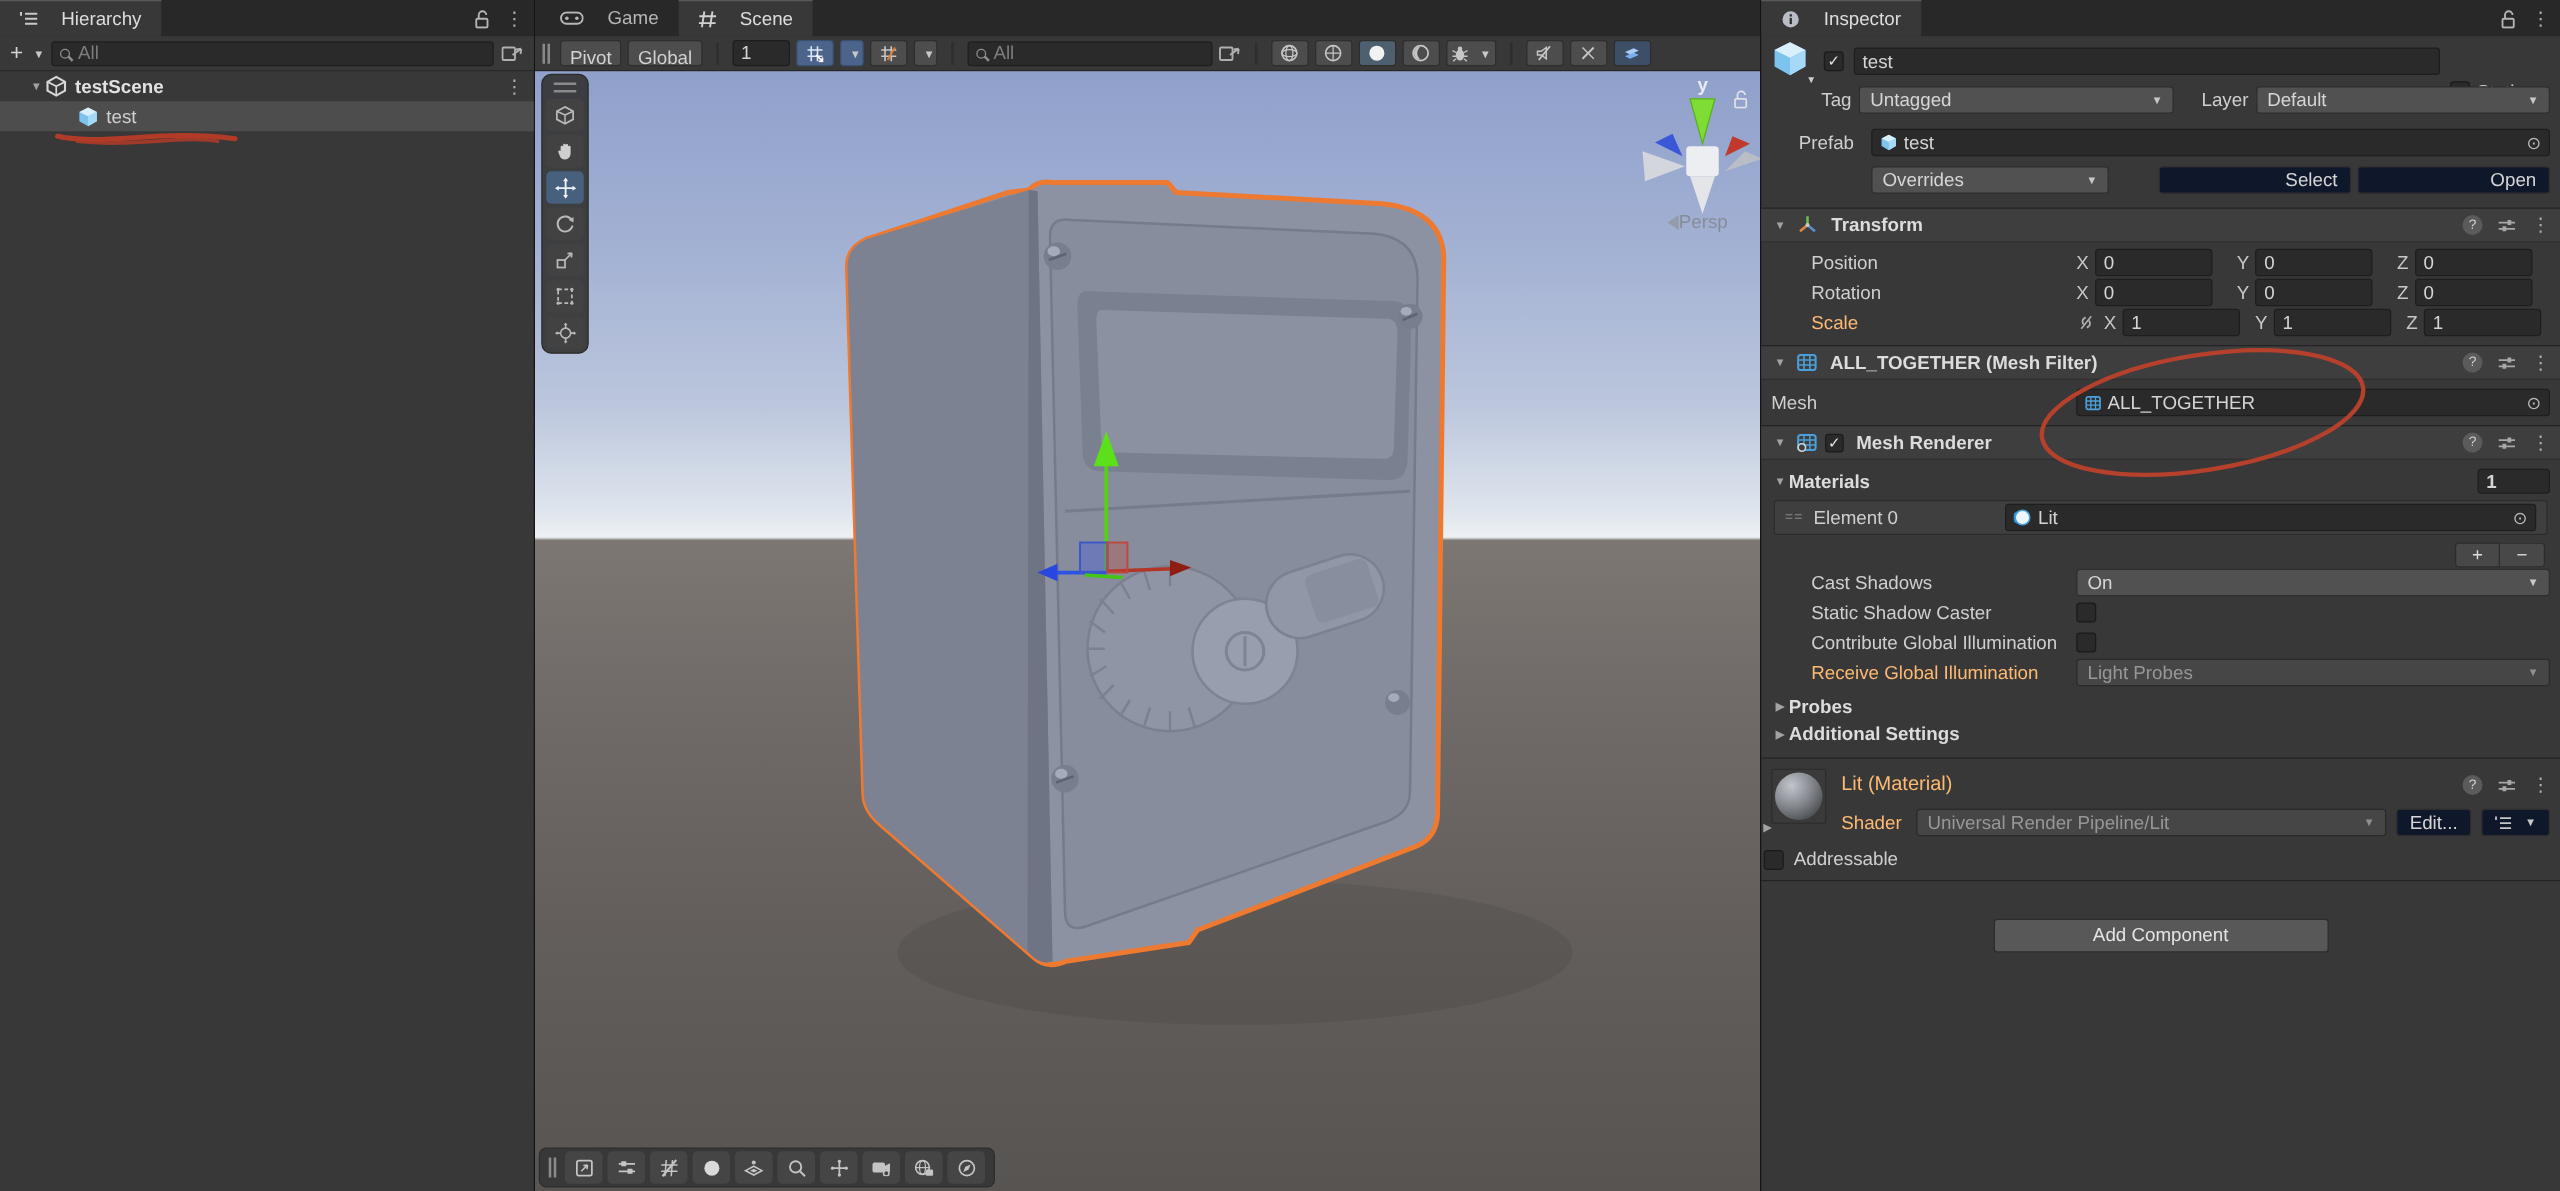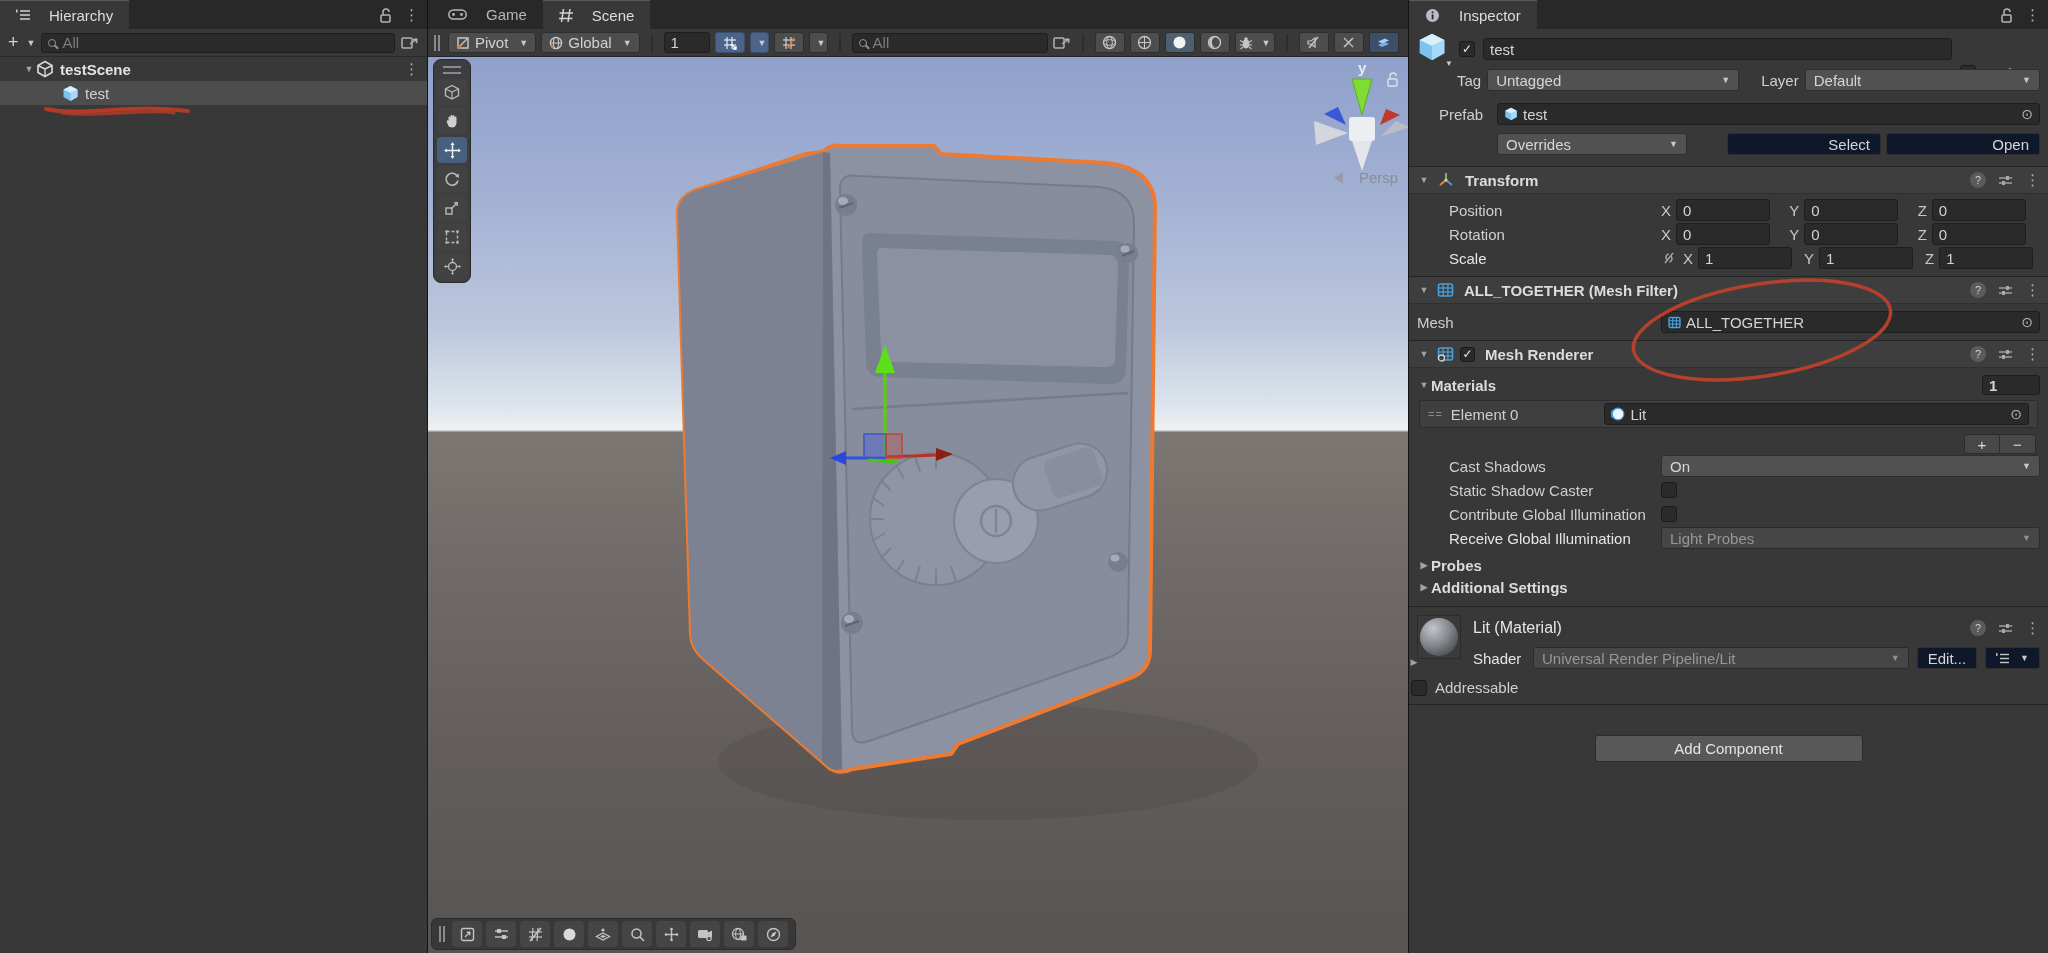--- a/index.html
+++ b/index.html
@@ -47,40 +47,40 @@
      display:flex; align-items:center; gap:6px; padding:0 6px; }
   .tree-row { height:24px; display:flex; align-items:center; padding-right:8px; }
   .tree-row .label { margin-left:6px; }
   .tree-row.selected { background:#4d4d4d; }
 
   
   .scene { position:absolute; left:428px; top:0; width:980px; height:953px; background:#383838; }
   .s-toolbar { height:28px; background:#383838; border-bottom:1px solid #262626;
      display:flex; align-items:center; padding:0 6px; gap:5px; }
   .tool-btn { background:#4d4d4d; border:1px solid #2e2e2e; border-radius:3px; height:21px;
-     display:flex; align-items:center; gap:5px; padding:0 7px; color:#d2d2d2; }
+     display:flex; align-items:center; gap:5px; padding:0 7px; color:#d2d2d2;flex-direction:column; }
   .icon-btn { width:30px; height:21px; background:#4d4d4d; border:1px solid #2e2e2e; border-radius:3px;
      display:flex; align-items:center; justify-content:center; }
   .icon-btn.blue { background:#4c648a; border-color:#3a4f70; }
   .icon-btn.steel { background:#4e6070; }
   .mini-dd { width:19px; }
   .s-search { width:196px; height:20px; background:#2a2a2a; border:1px solid #1e1e1e; border-radius:3px;
      display:flex; align-items:center; gap:6px; padding:0 6px; }
   .viewport { position:absolute; left:0; top:57px; width:980px; height:896px; overflow:hidden;
      background:linear-gradient(#8fa0cb 0%, #a3b1d3 16%, #bcc7dd 30%, #dde4ec 39%, #eef1f4 41.6%,
         #7d7773 41.9%, #716c69 55%, #645f5d 75%, #575452 100%); }
   
   .toolstrip { position:absolute; left:5px; top:2px; width:38px; background:rgba(56,56,56,.95);
      border:1px solid #2a2a2a; border-radius:8px; padding:3px 2px; display:flex; flex-direction:column; gap:3px; align-items:center; }
   .strip-handle { width:18px; height:8px; border-top:2px solid #8a8a8a; border-bottom:2px solid #8a8a8a; margin:3px 0 2px; }
   .t-btn { width:30px; height:26px; border-radius:4px; background:#424242; display:flex; align-items:center; justify-content:center; }
   .t-btn.selected { background:#46607e; }
   
   .orient { position:absolute; left:846px; top:0px; width:150px; height:190px; }
-  .persp-label { position:absolute; left:60px; top:112px; color:#868d99; font-size:15px; display:flex; align-items:center; gap:16px; }
+  .persp-label { position:absolute; left:60px; top:112px; color:#868d99; font-size:15px; display:flex; align-items:center; gap:0; }
   .persp-tri { width:0; height:0; border-top:6px solid transparent; border-bottom:6px solid transparent; border-right:9px solid #959ca8; }
   
   .btoolbar { position:absolute; left:3px; bottom:3px; height:32px; background:#383838;
      border:1px solid #2c2c2c; border-radius:6px; display:flex; align-items:center; gap:4px; padding:0 7px; }
   .b-handle { width:6px; height:16px; border-left:2px solid #8a8a8a; border-right:2px solid #8a8a8a; margin-right:3px; }
   .b-btn { width:30px; height:26px; background:#454545; border-radius:4px; display:flex; align-items:center; justify-content:center; }
 
   
   .inspector { position:absolute; left:1408px; top:0; width:640px; height:953px; background:#383838;
      border-left:1px solid #141414; }
@@ -96,21 +96,21 @@
      display:flex; align-items:center; gap:6px; padding:0 8px; }
   .comp-title { font-weight:bold; color:#dcdcdc; margin-left:4px; }
   .hdr-icons { margin-left:auto; display:flex; align-items:center; gap:12px; }
   .prop-row { display:flex; align-items:center; height:24px; padding:0 8px 0 40px; }
   .prop-label { width:212px; flex:none; }
   .prop-value { flex:1; display:flex; align-items:center; gap:6px; }
   .axis-group { display:flex; align-items:center; gap:5px; flex:1; }
   .axis-label { color:#c8c8c8; flex:none; }
   .axis-input { width:94px; height:21px; }
   .obj-field { flex:1; gap:5px; }
-  .dim { color:#e5e5e5; }
+  .dim { color:#fdba74; }
   .disabled-dd { background:#464646; color:#979797; border-color:#2a2a2a; }
   .bold-fold-row { display:flex; align-items:center; height:22px; padding:0 8px; font-weight:bold; color:#dcdcdc; }
   .element-row { margin:4px 10px 0 10px; height:28px; background:#3f3f3f; border:1px solid #2c2c2c; border-radius:2px;
      display:flex; align-items:center; gap:8px; padding:0 8px; }
   .drag-handle { color:#8a8a8a; letter-spacing:1px; font-size:11px; }
   .plusminus { display:flex; justify-content:flex-end; margin:6px 12px 0 0; }
   .pm { width:36px; height:20px; background:#484848; border:1px solid #2c2c2c; display:flex;
      align-items:center; justify-content:center; color:#dddddd; font-size:15px; }
   .pm:first-child { border-radius:3px 0 0 3px; }
   .pm:last-child { border-radius:0 3px 3px 0; border-left:none; }

